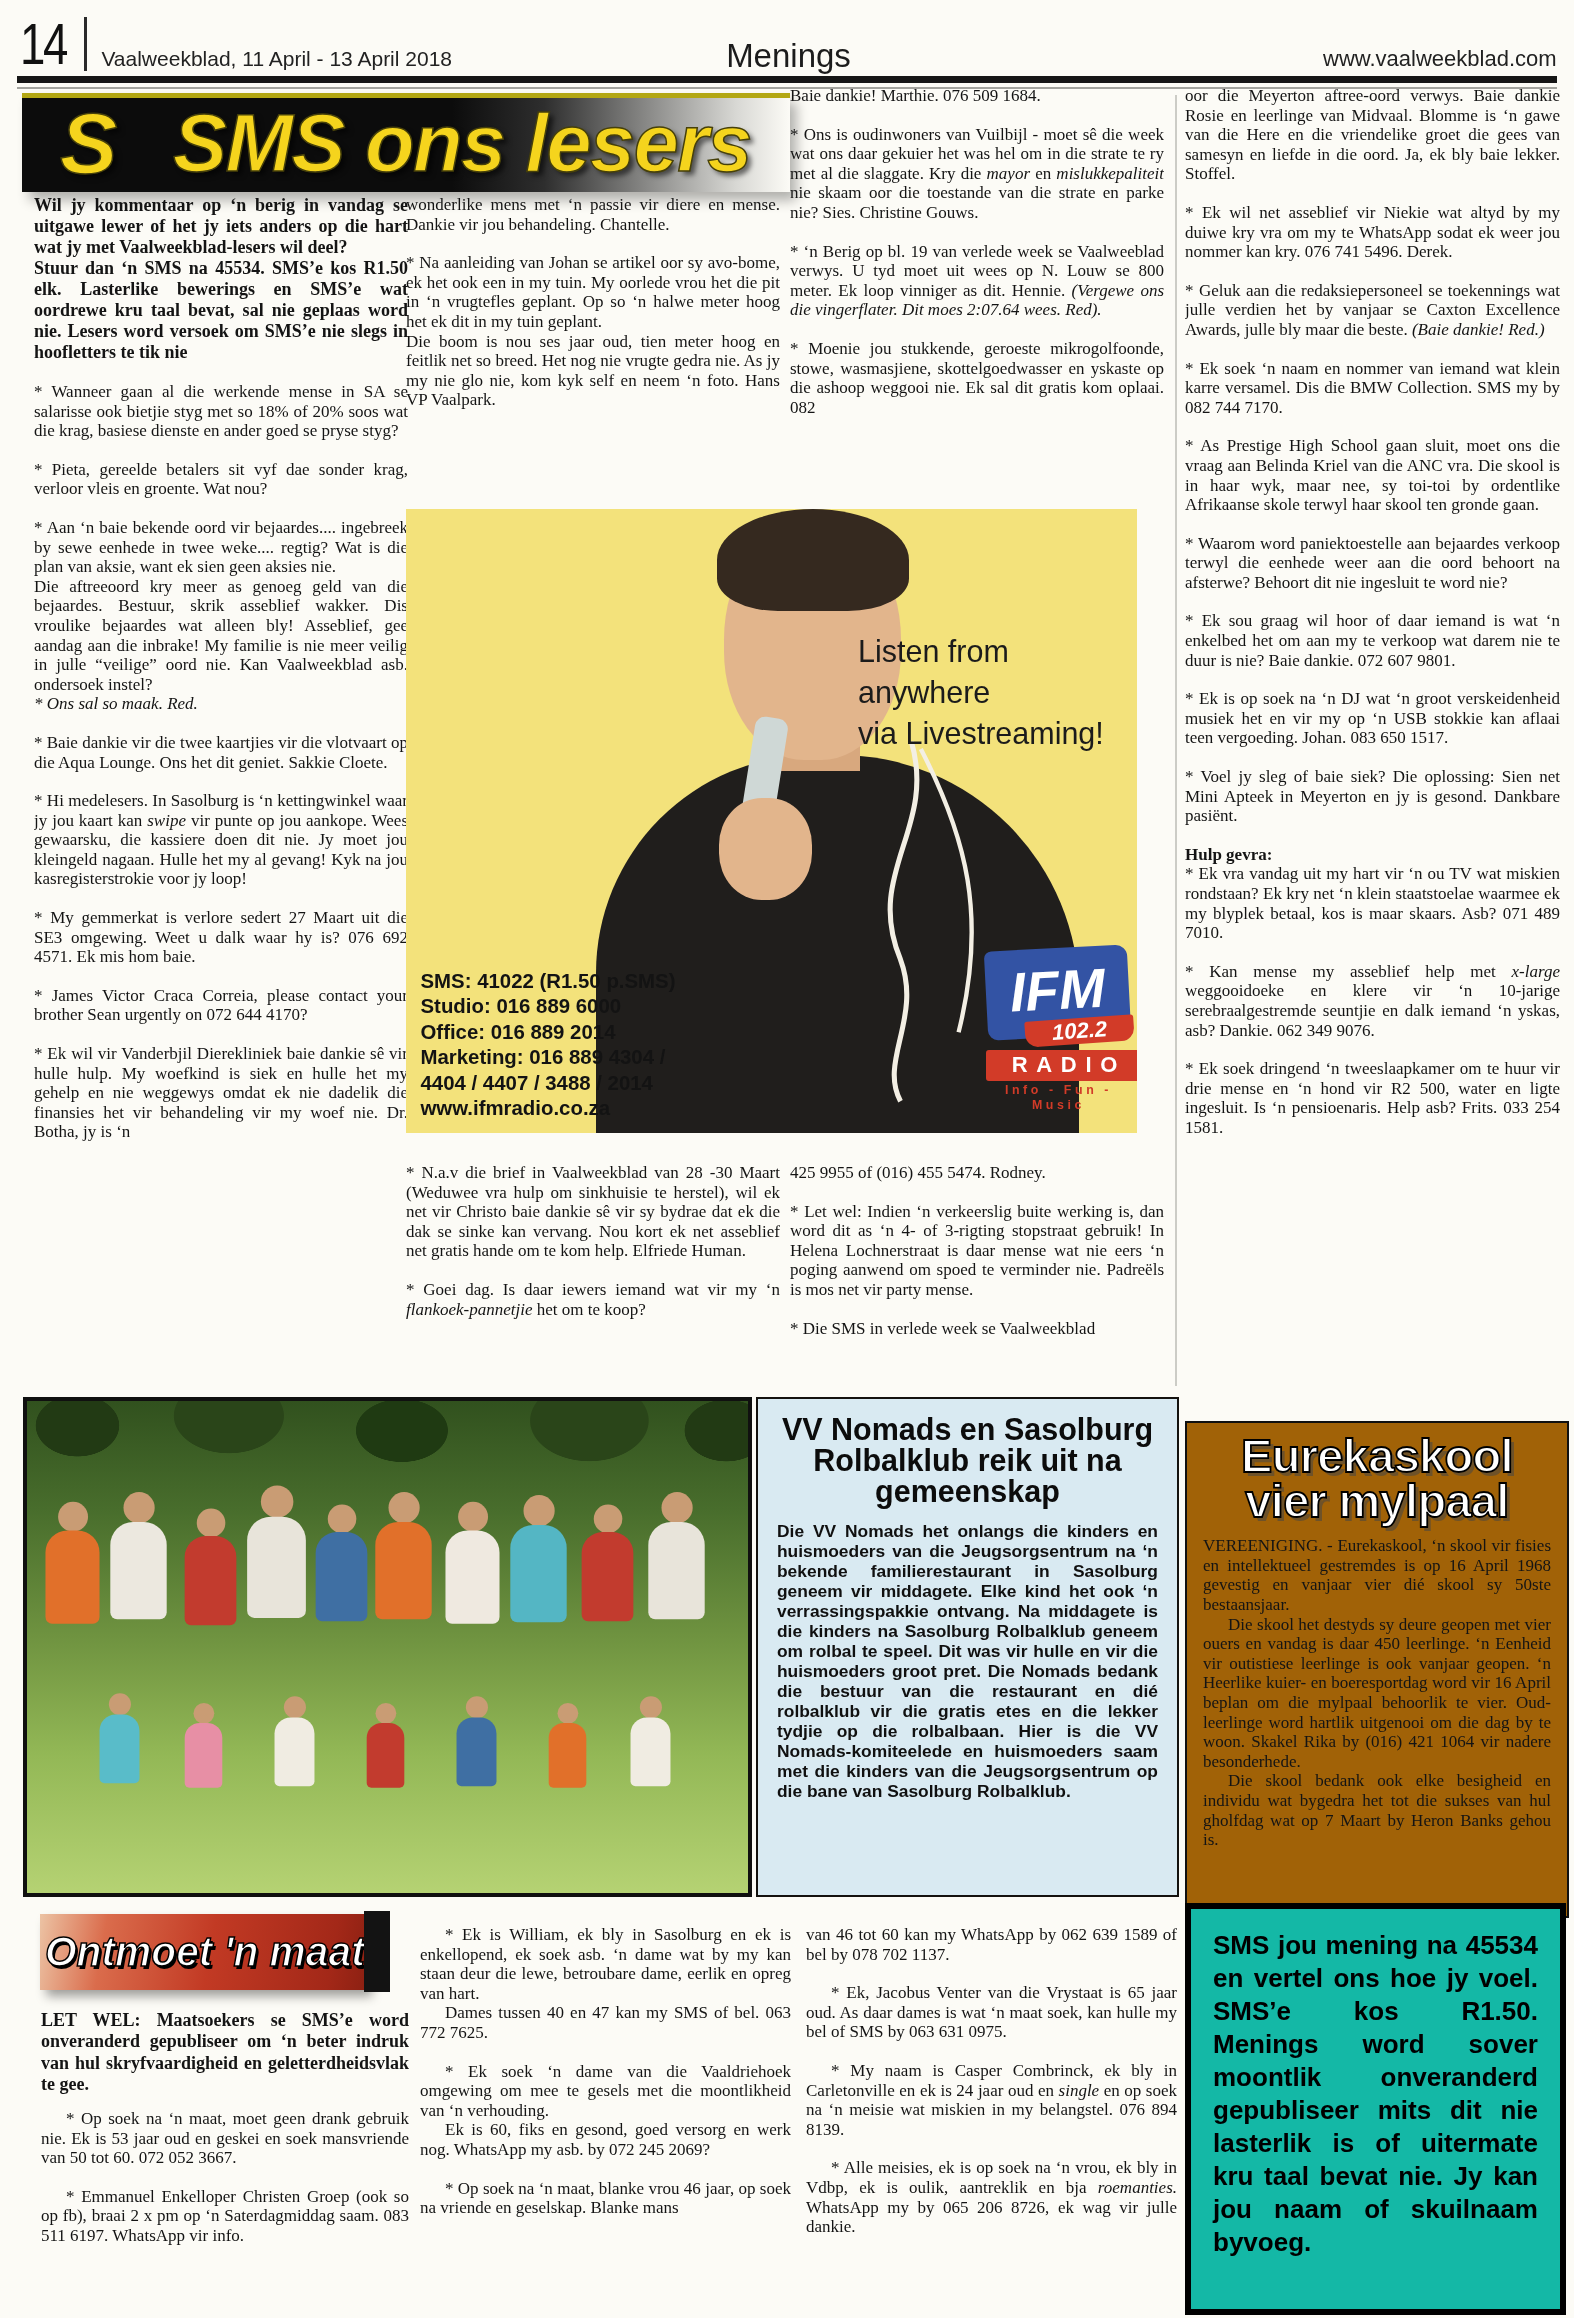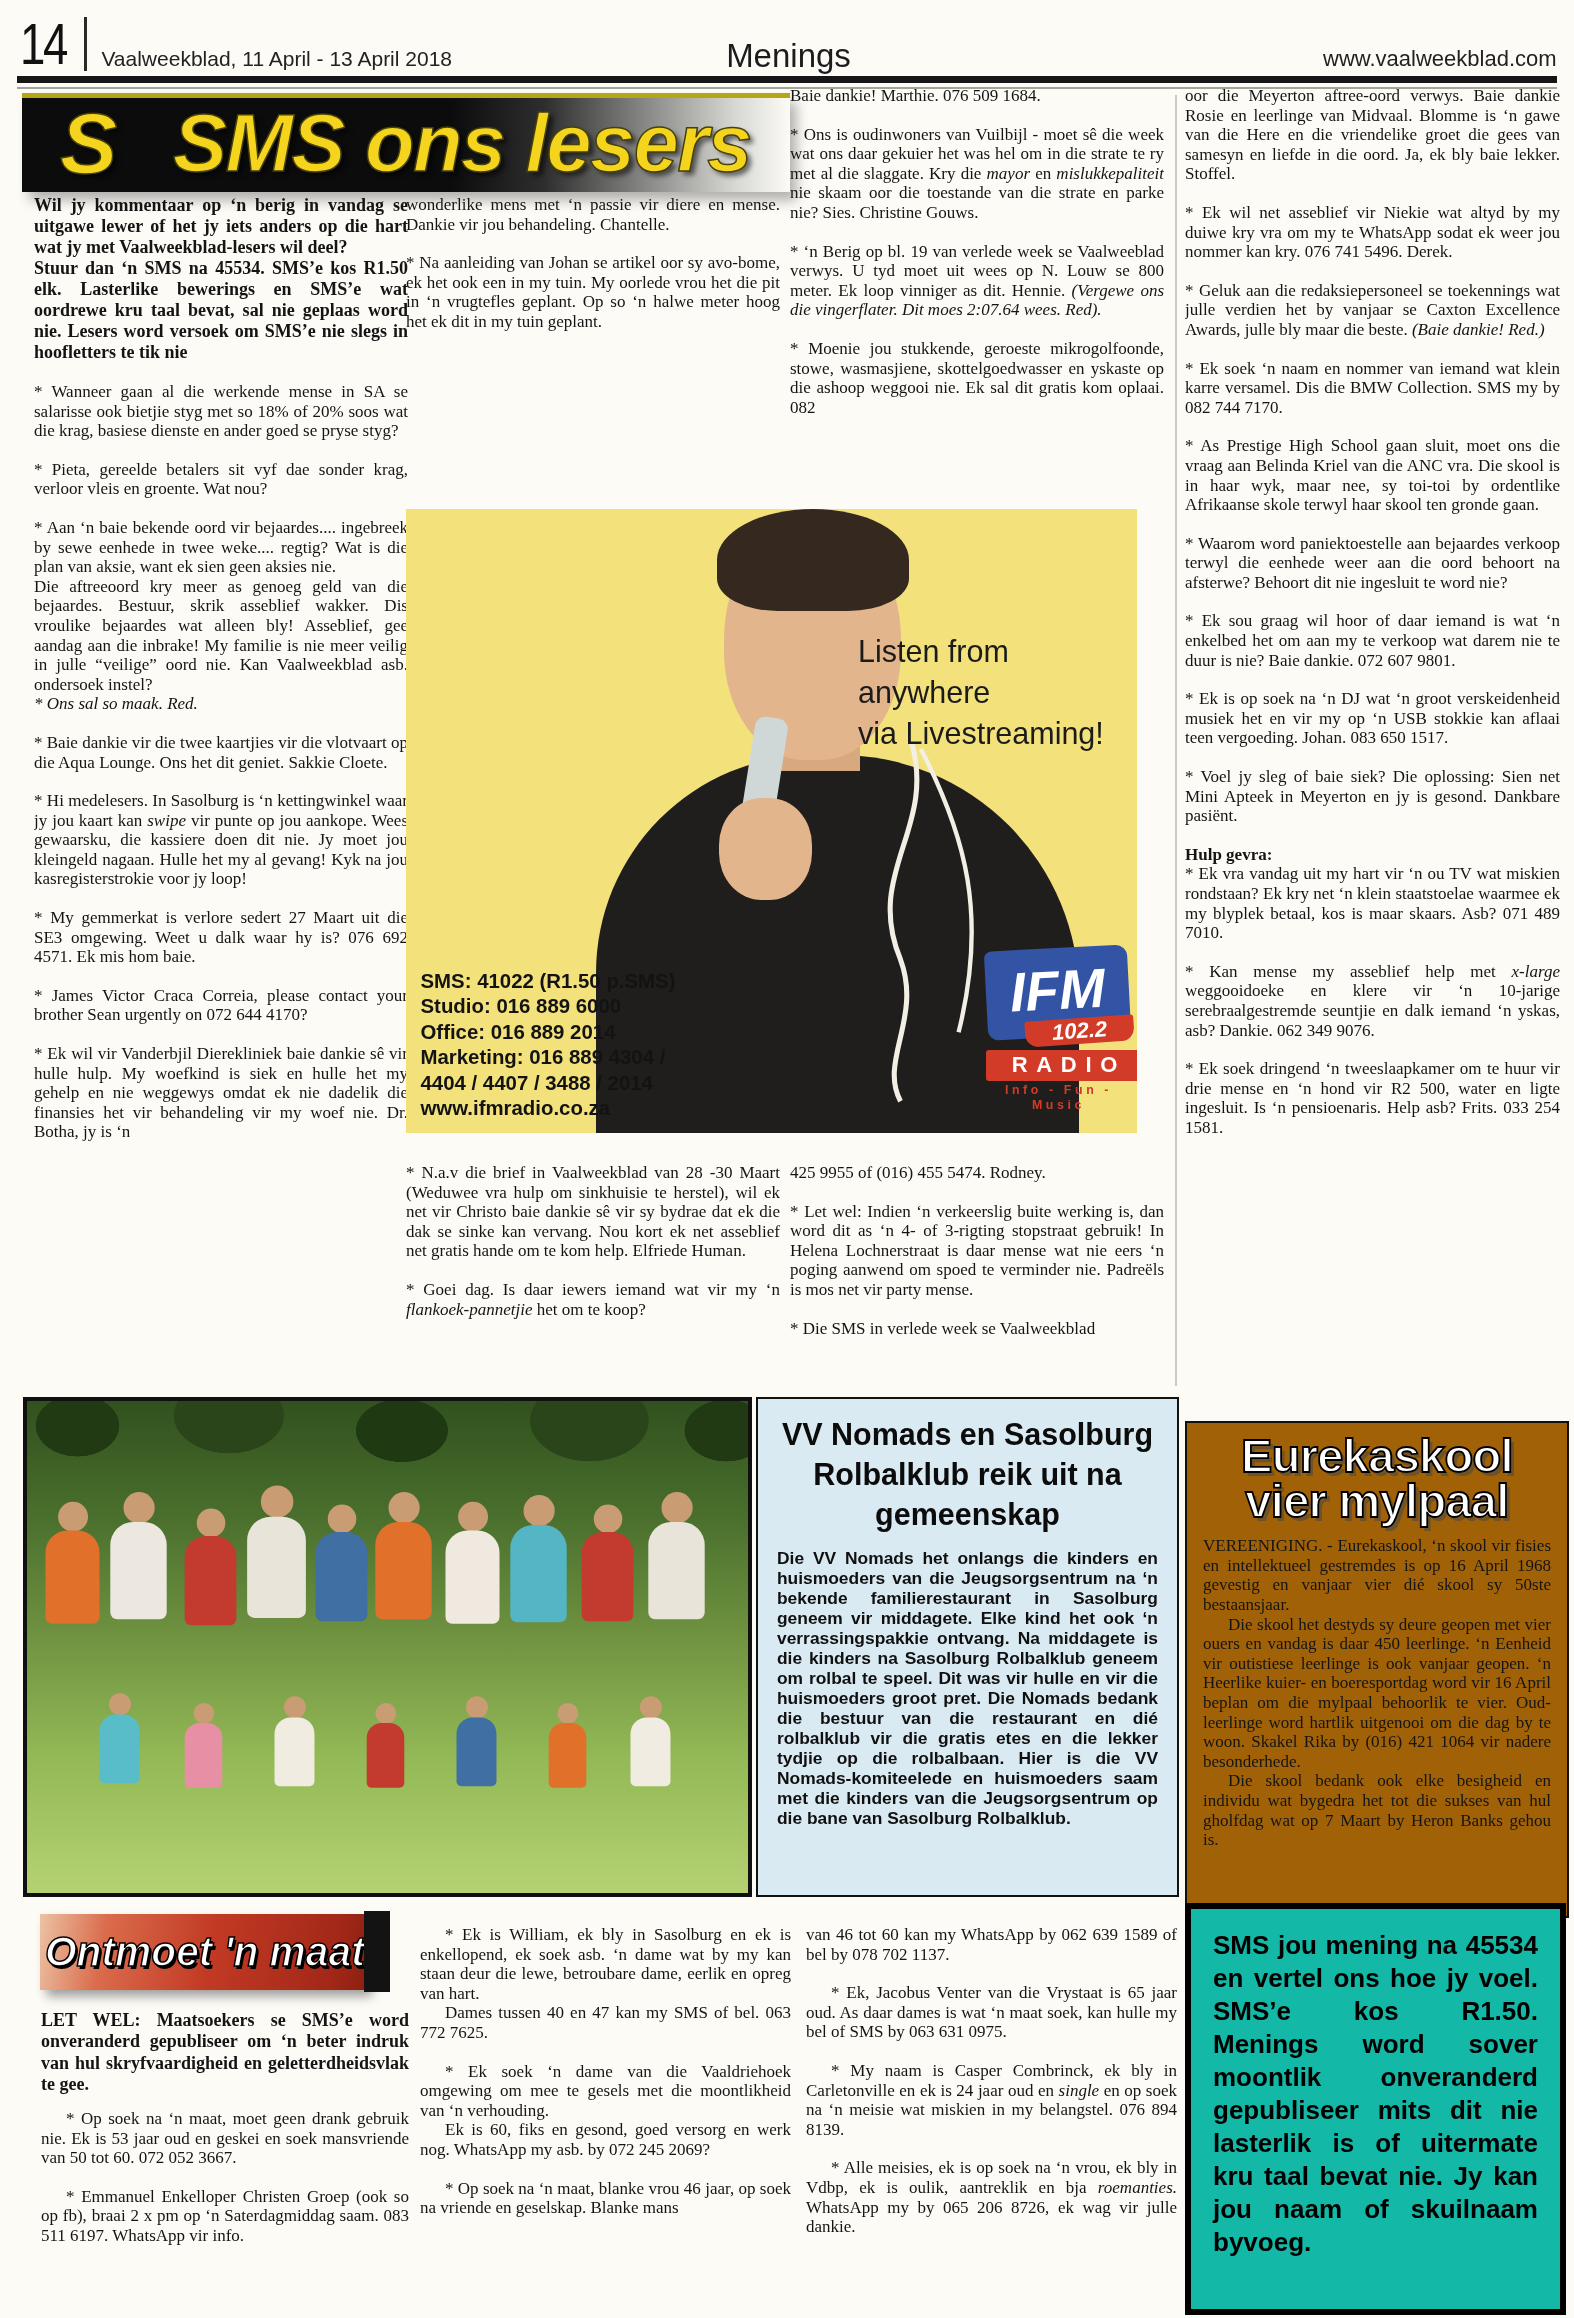--- a/index.html
+++ b/index.html
@@ -73,21 +73,21 @@
       radial-gradient(98px 67px at 78% 4%, #2a4519 0 60%, transparent 61%),
       radial-gradient(69px 51px at 97% 6%,  #223a14 0 60%, transparent 61%),
       linear-gradient(180deg,#31511e 0%,#486d2c 22%,#6f9340 48%,#93b856 72%,#b5d273 100%);
     overflow:hidden; }
   .pn { position:absolute; width:55px; height:109px; }
   .ph { position:absolute; left:14.5px; top:0; width:26px; height:26px; border-radius:50%; background:#c99c74; }
   .pb { position:absolute; left:4.4px; top:25px; width:47px; height:81px; border-radius:19px 19px 5.8px 5.8px; background:var(--c); }
 
   #vv { position:absolute; left:756px; top:1397px; width:423px; height:500px; background:#d9eaf2;
         border:2.9px solid #14120f; padding:14.5px 19px; font-family:"Liberation Sans", sans-serif; }
-  .vv-head { font-weight:700; font-size:30.5px; line-height:40px; text-align:center; color:#0c0c0c; margin-bottom:14.5px; }
+  .vv-head { font-weight:700; font-size:30.5px; line-height:31px; text-align:center; color:#0c0c0c; margin-bottom:14.5px; }
   .vv-body { font-weight:700; font-size:17.4px; line-height:20px; text-align:justify; color:#101010; }
 
   #eureka { position:absolute; left:1185px; top:1397px; width:384px; height:497px; background:#a16207;
             border:2.2px solid #111; padding:10.2px 16px;margin-top:24px; }
   .eu-head { font:800 47px/45px "Liberation Sans", sans-serif; text-align:center; color:#fff; letter-spacing:-0.7px;
              -webkit-text-stroke:1.8px #000; text-shadow:3.6px 3.6px 0 rgba(70,70,70,.55); }
   .eu-body { margin-top:13px; text-align:justify; }
   .eu-body p { font-size:17px; line-height:19.6px; }
   .eu-ind { text-indent:25px; }
 
@@ -141,20 +141,21 @@
     <p class="item"><span>* Baie dankie vir die twee kaartjies vir die vlotvaart op die Aqua Lounge. Ons het dit geniet. Sakkie Cloete.</span></p>
     <p class="item"><span>* Hi medelesers. In Sasolburg is ‘n kettingwinkel waar jy jou kaart kan </span><span class="it">swipe</span><span> vir punte op jou aankope. Wees gewaarsku, die kassiere doen dit nie. Jy moet jou kleingeld nagaan. Hulle het my al gevang! Kyk na jou kasregisterstrokie voor jy loop!</span></p>
     <p class="item"><span>* My gemmerkat is verlore sedert 27 Maart uit die SE3 omgewing. Weet u dalk waar hy is? 076 692 4571. Ek mis hom baie.</span></p>
     <p class="item"><span>* James Victor Craca Correia, please contact your brother Sean urgently on 072 644 4170?</span></p>
     <p class="item"><span>* Ek wil vir Vanderbjil Dierekliniek baie dankie sê vir hulle hulp. My woefkind is siek en hulle het my gehelp en nie weggewys omdat ek nie dadelik die finansies het vir behandeling vir my woef nie. Dr. Botha, jy is ‘n</span></p>
   </div>
 
   <div id="col2a" class="col">
     <p class="first"><span>wonderlike mens met ‘n passie vir diere en mense. Dankie vir jou behandeling. Chantelle.</span></p>
     <p class="item"><span>* Na aanleiding van Johan se artikel oor sy avo-bome, ek het ook een in my tuin. My oorlede vrou het die pit in ‘n vrugtefles geplant. Op so ‘n halwe meter hoog het ek dit in my tuin geplant.</span></p>
+    <p class="cont"><span>Die boom is nou ses jaar oud, tien meter hoog en feitlik net so breed. Het nog nie vrugte gedra nie. As jy my nie glo nie, kom kyk self en neem ‘n foto. Hans VP Vaalpark.</span></p>
   </div>
 
   <div id="col3a" class="col">
     <p class="first"><span>Baie dankie! Marthie. 076 509 1684.</span></p>
     <p class="item"><span>* Ons is oudinwoners van Vuilbijl - moet sê die week wat ons daar gekuier het was hel om in die strate te ry met al die slaggate. Kry die </span><span class="it">mayor</span><span> en </span><span class="it">mislukkepaliteit</span><span> nie skaam oor die toestande van die strate en parke nie? Sies. Christine Gouws.</span></p>
     <p class="item"><span>* ‘n Berig op bl. 19 van verlede week se Vaalweeblad verwys. U tyd moet uit wees op N. Louw se 800 meter. Ek loop vinniger as dit. Hennie. </span><span class="it">(Vergewe ons die vingerflater. Dit moes 2:07.64 wees. Red).</span></p>
     <p class="item"><span>* Moenie jou stukkende, geroeste mikrogolfoonde, stowe, wasmasjiene, skottelgoedwasser en yskaste op die ashoop weggooi nie. Ek sal dit gratis kom oplaai. 082</span></p>
   </div>
 
   <div id="col4" class="col">

